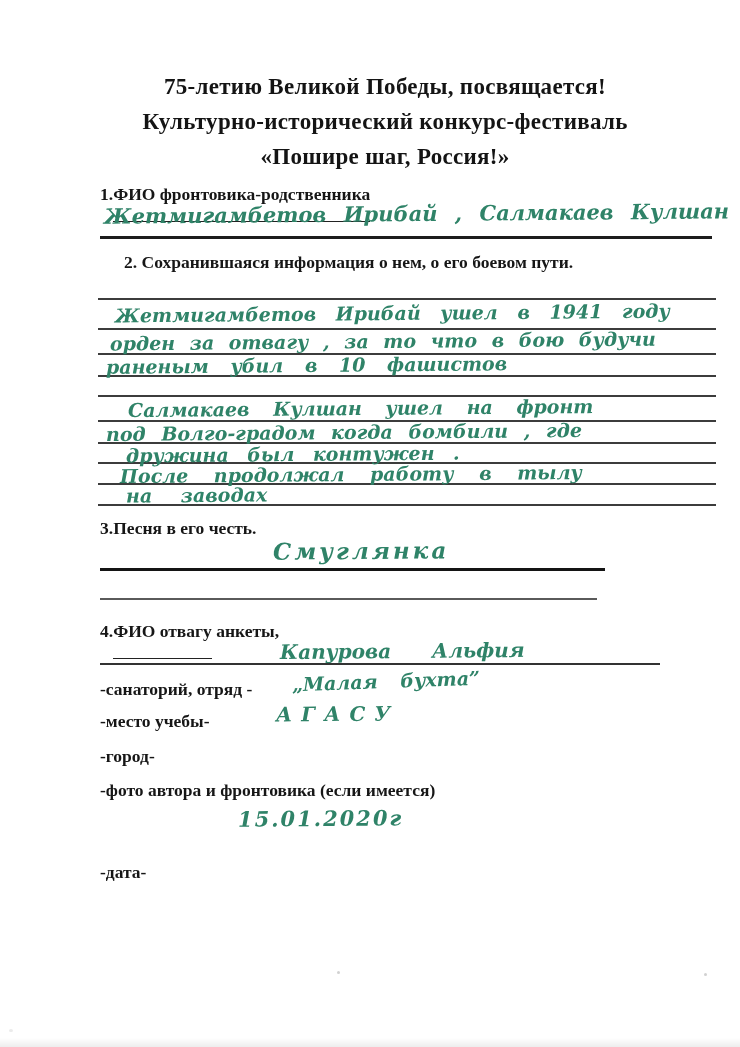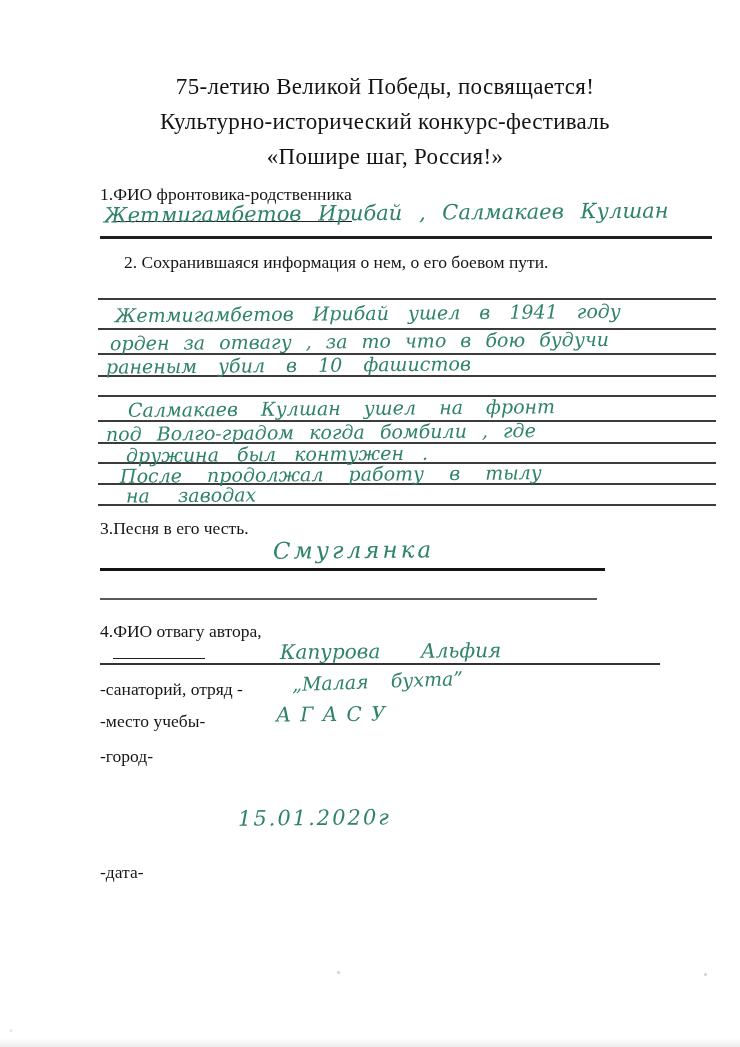--- a/index.html
+++ b/index.html
@@ -1,19 +1,19 @@
 <!DOCTYPE html>
 <html><head>
 <meta charset="utf-8">
 <style>
   html,body{margin:0;padding:0;background:#ffffff;}
   .page{
     position:relative;width:740px;height:1047px;margin:0 auto;
     background:#ffffff;overflow:hidden;
-    font-family:"Liberation Serif", serif;color:#1b1b1b;
+    font-family:"Liberation Serif", serif;color:#1b1b1b;font-weight:bold;
   }
   
   .title-line{position:absolute;left:30px;width:710px;text-align:center;
     font-size:23px;letter-spacing:.3px;color:#141414;}
   .t1{top:74px;} .t2{top:109px;} .t3{top:144px;}
   .label{position:absolute;font-size:17.5px;color:#161616;white-space:nowrap;}
   .u{border-bottom:1.5px solid #222;padding-bottom:17px;text-align:right;}
   
   .hw{position:absolute;font-family:"DejaVu Serif", serif;font-style:italic;
     color:#2f8368;white-space:nowrap;transform:rotate(-0.5deg);}
@@ -87,32 +87,33 @@
   <div class="hw hw-b2">под Волго-градом когда бомбили , где</div>
   <div class="hw hw-b3">дружина был контужен .</div>
   <div class="hw hw-b4">После продолжал работу в тылу</div>
   <div class="hw hw-b5">на заводах</div>
 
   <div class="label h3">3.Песня в его честь.</div>
   <div class="hw hw-song">Смуглянка</div>
   <div class="song-line1"></div>
   <div class="song-line2"></div>
 
-  <div class="label h4"><span>4.</span><span class="u">ФИО отвагу</span><span> автора,</span></div>
+  <div class="label h4"><span>4.</span><span class="u">ФИО отвагу</span><span> анкеты,</span></div>
   <div class="hw hw-author">Капурова Альфия</div>
   <div class="author-line"></div>
 
   <div class="label f0">-санаторий, отряд -</div>
   <div class="hw hw-sanatorium">„Малая бухта”</div>
 
   <div class="label f1">-место учебы-</div>
   <div class="hw hw-study">АГАСУ</div>
 
   <div class="label f2">-город-</div>
 
+  <div class="label f3">-фото автора и фронтовика (если имеется)</div>
 
   <div class="label f4">-дата-</div>
   <div class="hw hw-date">15.01.2020г</div>
 
   <div class="speck sp1"></div>
   <div class="speck sp2"></div>
   <div class="speck sp3"></div>
   <div class="bottom-edge"></div>
 
 </div>

